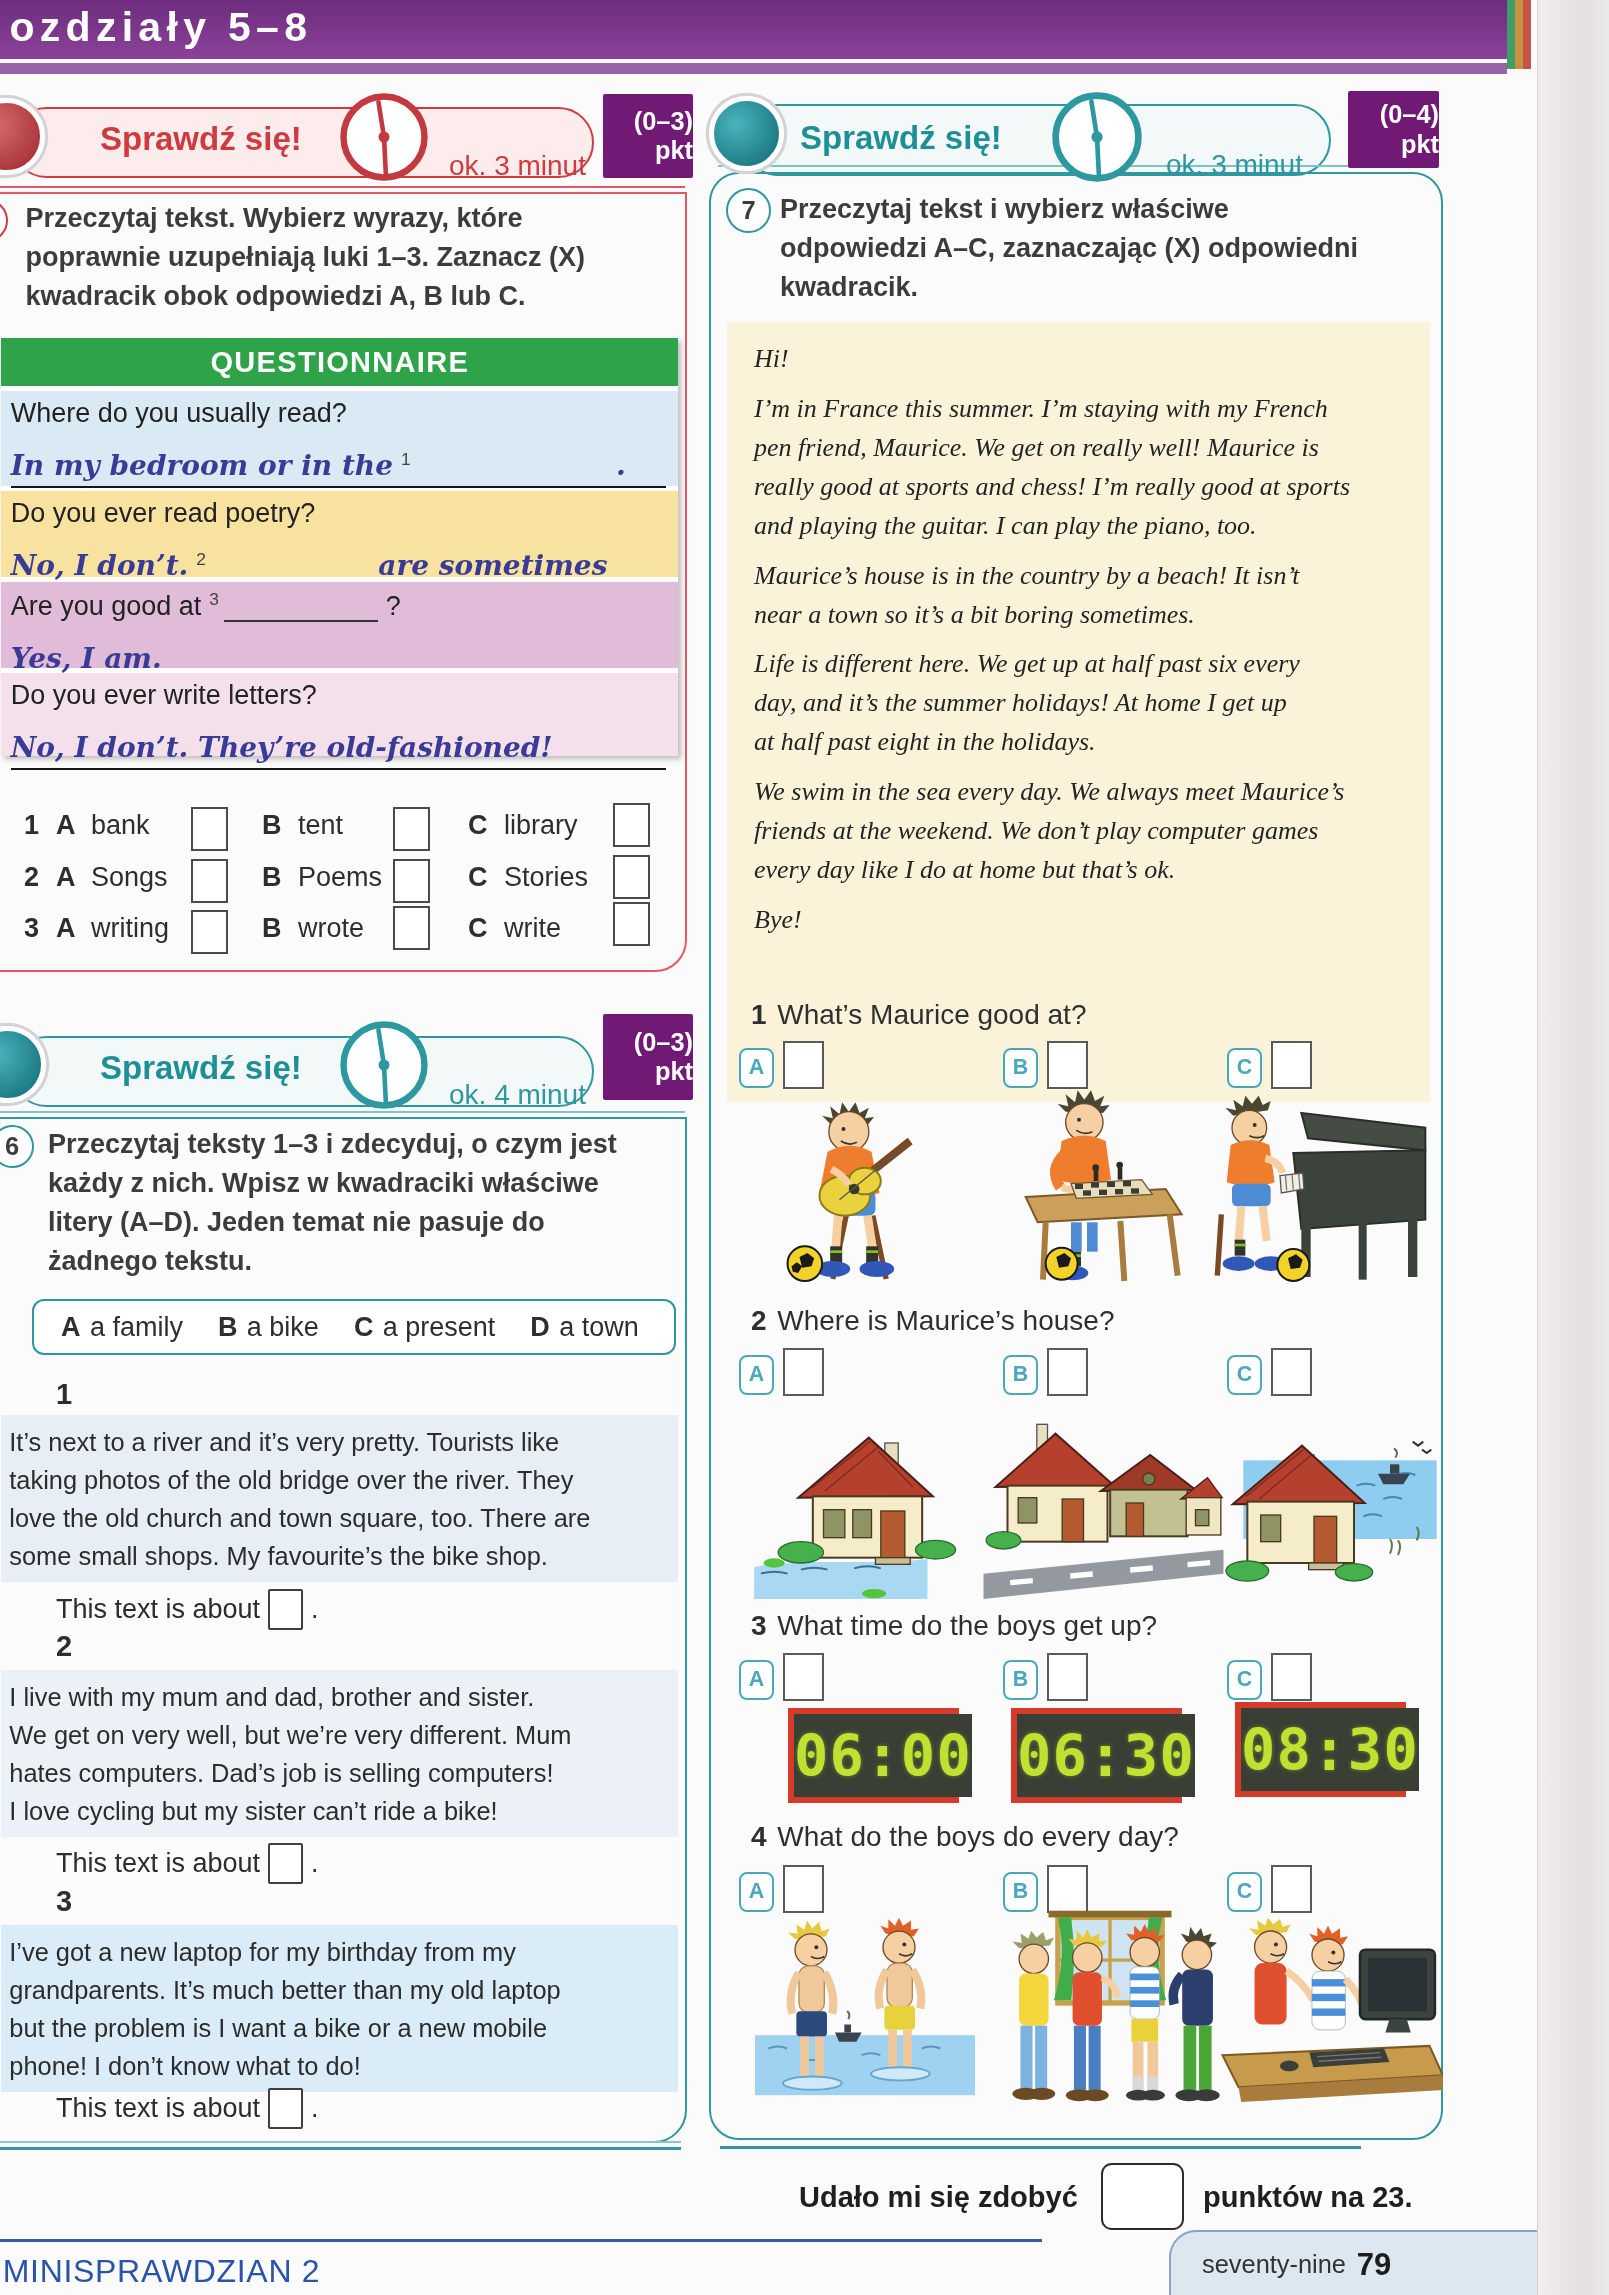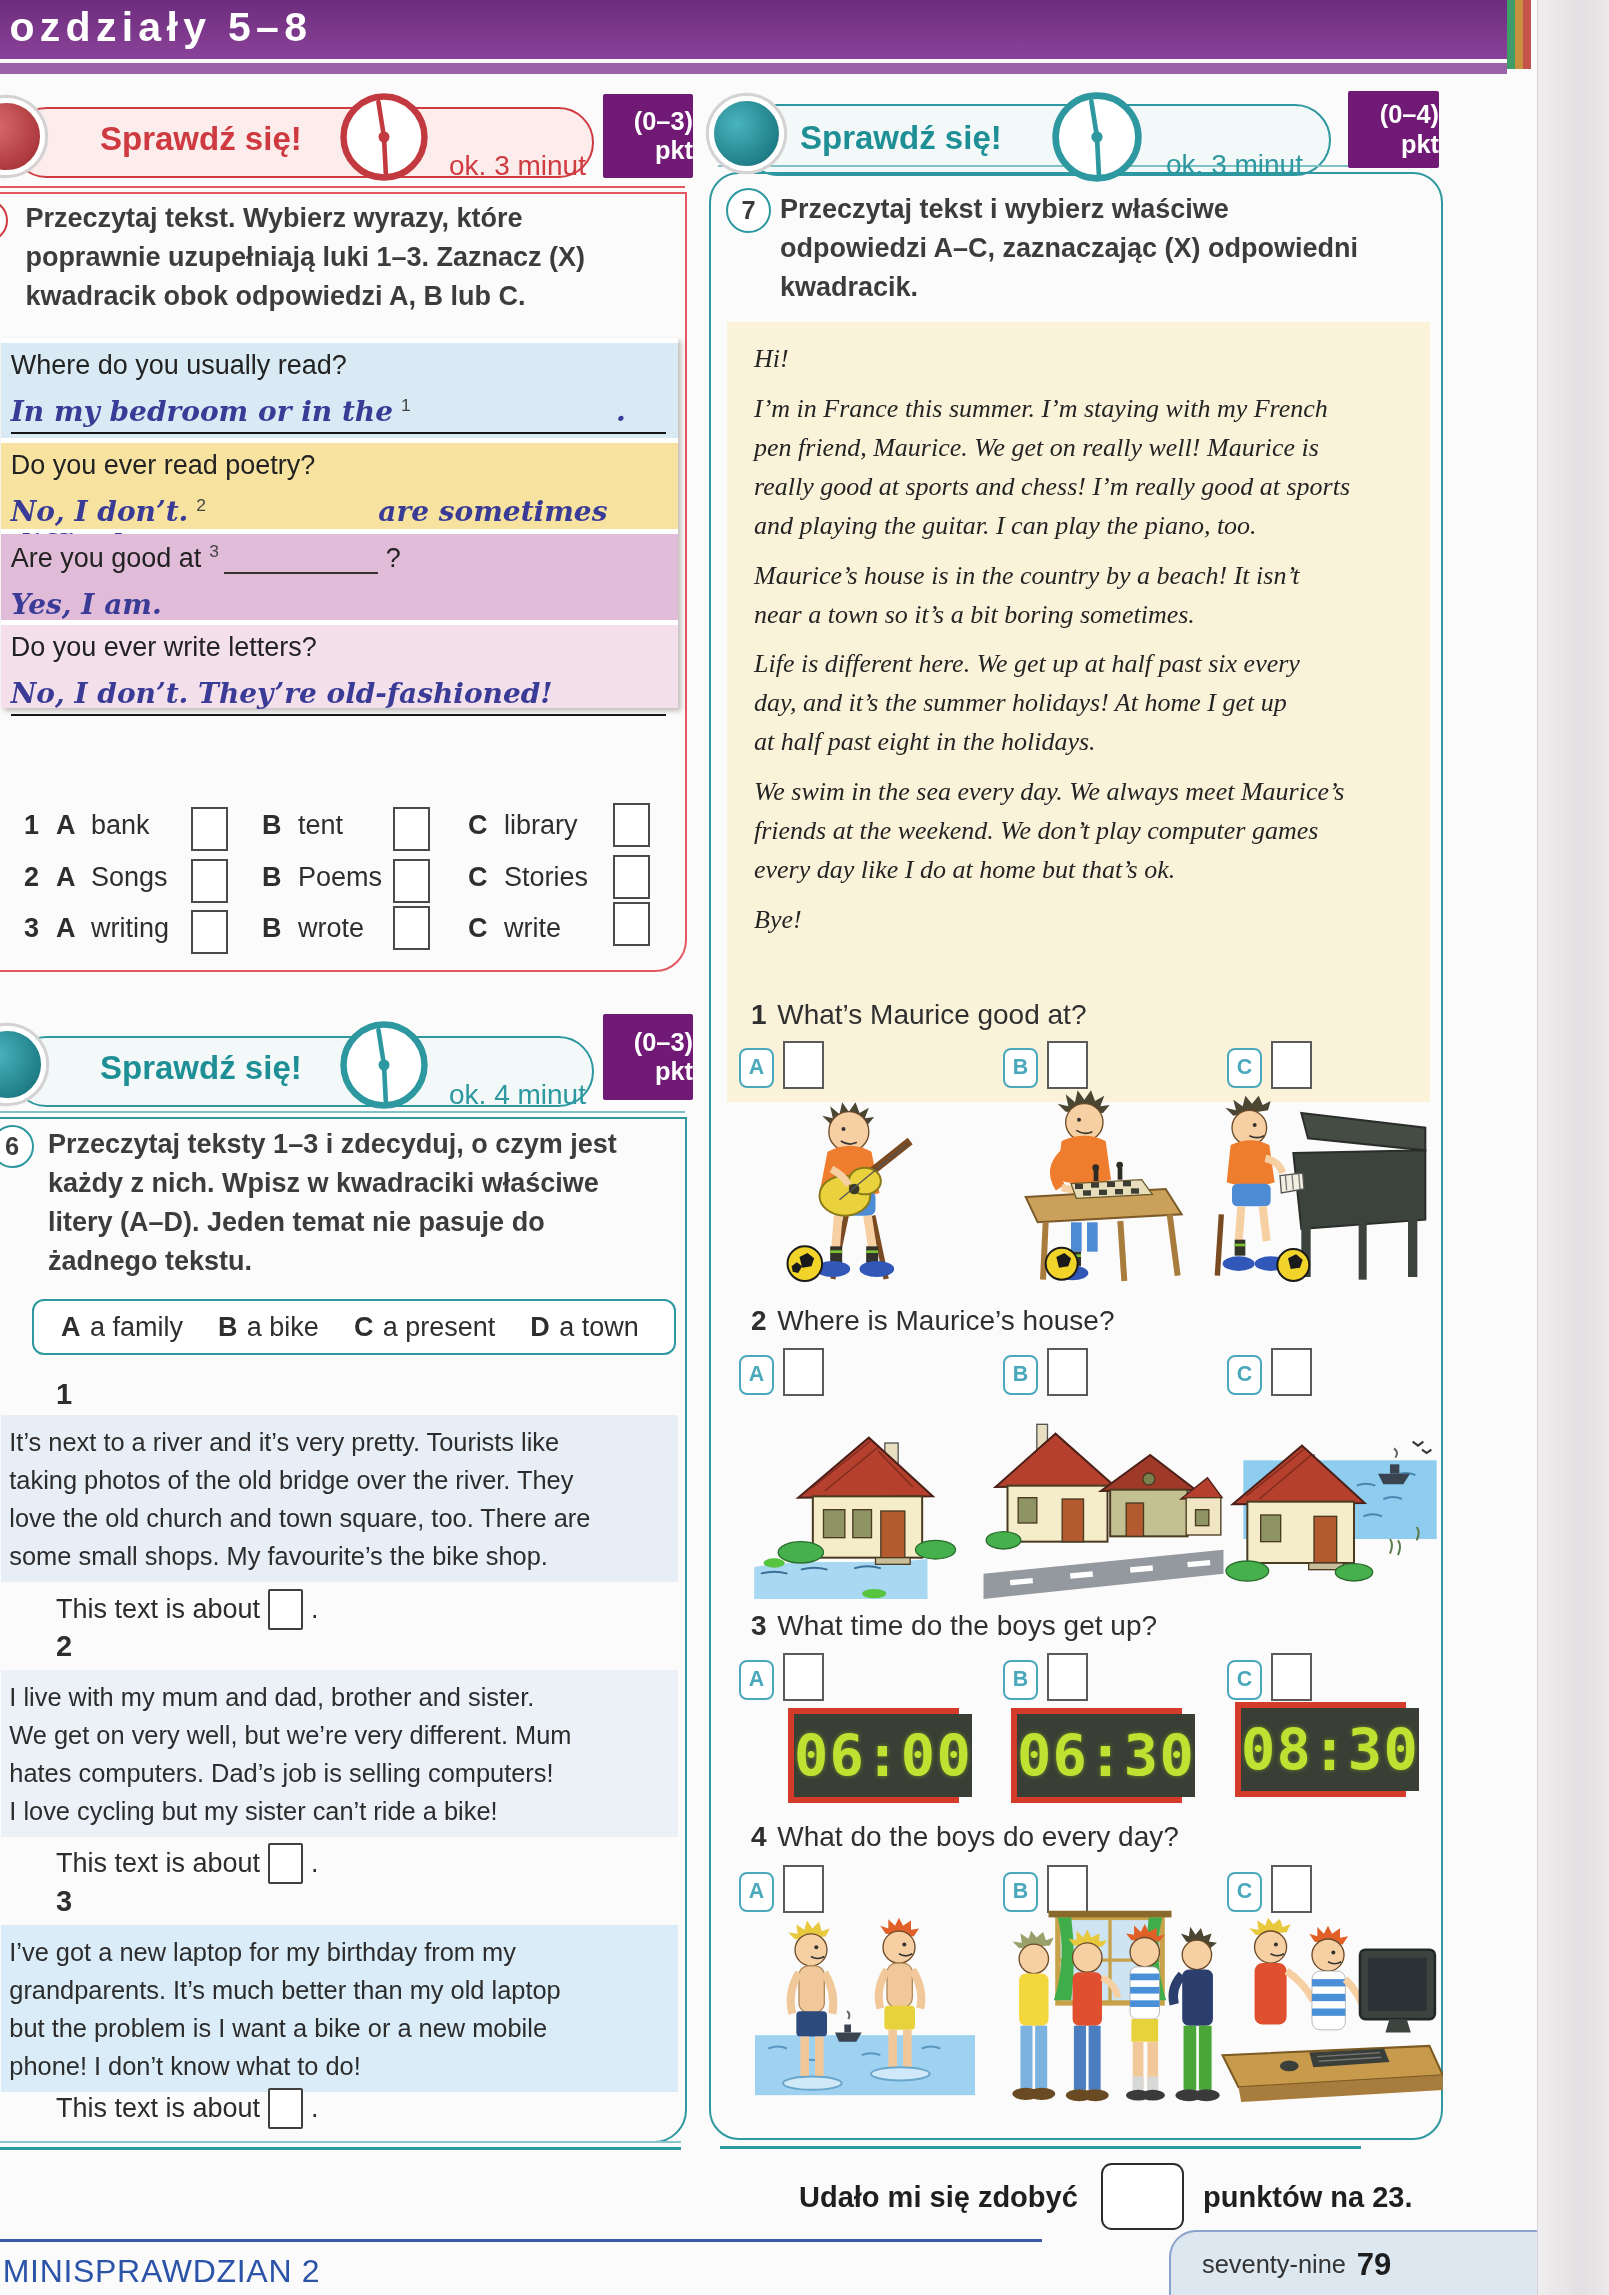--- a/index.html
+++ b/index.html
@@ -46,21 +46,21 @@
              font-weight:700;font-size:25.4px;color:#3c3c3c;z-index:2;}
   .numcircle.red{border-color:#cf3b41;}
   .numcircle.teal{border-color:#2d98a0;}
   .instr{font-weight:700;font-size:27px;line-height:1.45;color:#3c3c3c;}
   
   .qcard{left:1.3px;top:338px;width:677px;box-shadow:2.7px 3.3px 5.3px rgba(60,40,40,.3);background:#fff;}
   .qhead{height:48px;background:#2fa34a;display:flex;align-items:center;justify-content:center;
          color:#fff;font-weight:700;font-size:29px;letter-spacing:1.3px;}
   .qrow{position:relative;margin-top:5.3px;padding:6.7px 12px 0 9.4px;}
   .qrow .q{font-size:27px;color:#222;}
-  .ansline{position:relative;border-bottom:2px solid #161616;margin-top:14px;padding-bottom:4px;
+  .ansline{position:relative;border-bottom:2px solid #161616;margin-top:20px;padding-bottom:4px;
            font-family:"DejaVu Serif",serif;font-style:italic;font-weight:600;font-size:28px;color:#3a3b96;}
   .sup{font-family:"Liberation Sans",sans-serif;font-style:normal;font-weight:400;font-size:17.4px;
        vertical-align:super;color:#444;margin:0 5.3px 0 8px;}
   .gapspace{display:inline-block;}
   .qgap{display:inline-block;border-bottom:2px solid #333;height:27px;vertical-align:bottom;}
   .row-blue{background:#d9eaf4;height:88px;}
   .row-yellow{background:#f7e2a0;height:79px;}
   .row-purple{background:#e0bcd9;height:79px;margin-bottom:2.7px;}
   .row-pink{background:#f3e0ea;height:76px;}
   
@@ -156,20 +156,21 @@
     <span>pkt</span>
   </div>
 
   <div class="abs card redline" style="left:-40px;top:192px;width:723px;height:776px;"></div>
   <div class="abs numcircle red" style="left:-35px;top:199px;width:39px;height:39px;"></div>
   <div class="abs instr ml" style="left:25.4px;top:199px;width:658px;">Przeczytaj tekst. Wybierz wyrazy, które
 poprawnie uzupełniają luki 1–3. Zaznacz (X)
 kwadracik obok odpowiedzi A, B lub C.</div>
 
   <div class="abs qcard">
+    <div class="qhead">QUESTIONNAIRE</div>
     <div class="qrow row-blue">
       <div class="q">Where do you usually read?</div>
       <div class="ansline"><span>In my bedroom or in the</span><span class="sup">1</span><span class="gapspace" style="width:200px;"></span><span>.</span></div>
     </div>
     <div class="qrow row-yellow">
       <div class="q">Do you ever read poetry?</div>
       <div class="ansline"><span>No, I don’t.</span><span class="sup">2</span><span class="gapspace" style="width:167px;"></span><span>are sometimes difficult.</span></div>
     </div>
     <div class="qrow row-purple">
       <div class="q"><span>Are you good at</span><span class="sup">3</span><span class="qgap" style="width:154px;"></span> <span>?</span></div>

